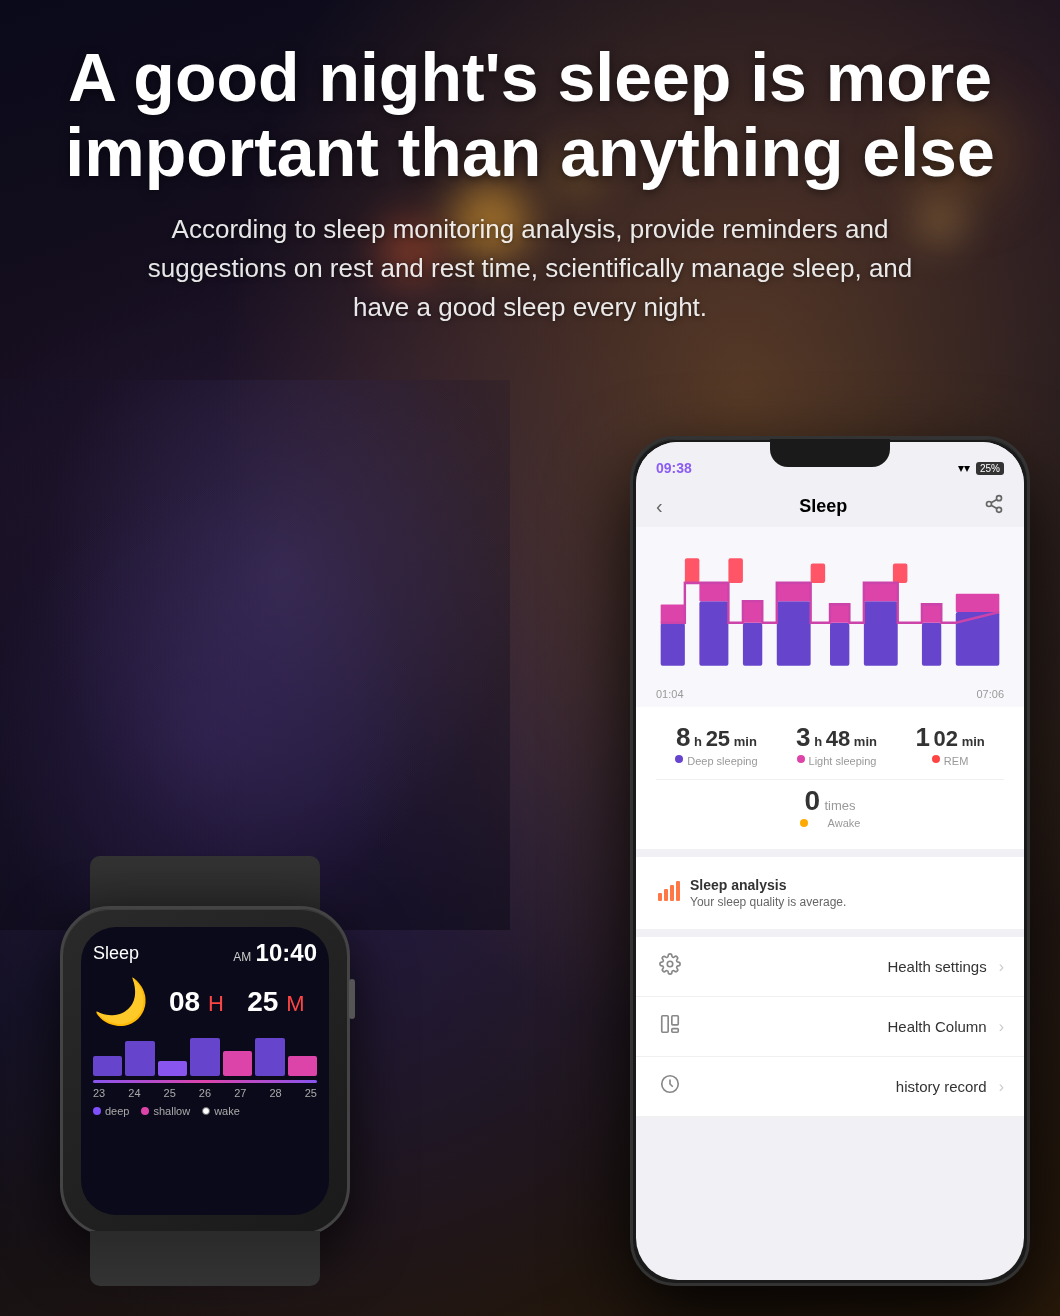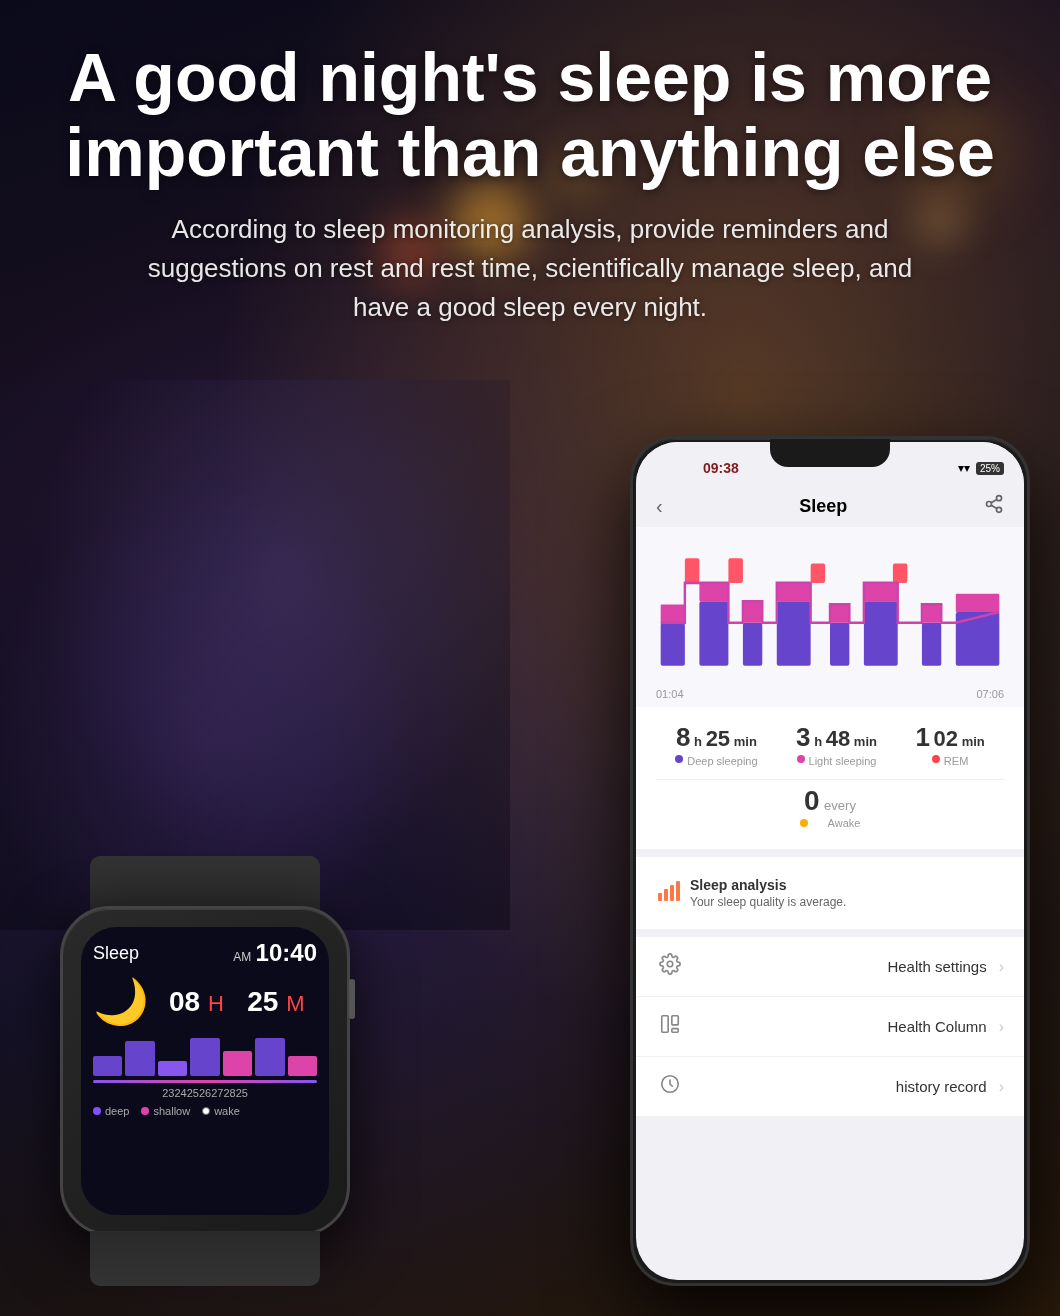--- a/index.html
+++ b/index.html
@@ -177,21 +177,21 @@
       height: 40px;
     }
 
     .watch-bar {
       flex: 1;
       border-radius: 2px;
     }
 
     .watch-numbers {
       display: flex;
-      justify-content: center;
+      justify-content: space-between;
       margin-top: 4px;
     }
 
     .watch-number {
       color: #aaa;
       font-size: 11px;
     }
 
     .watch-legend {
       display: flex;
@@ -262,22 +262,21 @@
       padding: 8px 20px 0;
       display: flex;
       justify-content: space-between;
       align-items: center;
       height: 44px;
     }
 
     .status-time {
       font-size: 14px;
       font-weight: 600;
-      color: #7f1d1d;
-      margin-left: 47px;
+      color: #8b5cf6;
     }
 
     .status-icons {
       display: flex;
       gap: 6px;
       align-items: center;
       font-size: 12px;
       color: #000;
     }
 
@@ -696,21 +695,21 @@
               </div>
               <div class="stat-label">
                 <span class="stat-dot" style="background:#ff4444;"></span>
                 <span>REM</span>
               </div>
             </div>
           </div>
 
           <div class="awake-section">
             <span class="awake-value">0</span>
-            <span class="awake-unit">every</span>
+            <span class="awake-unit">times</span>
             <div class="awake-label">
               <span class="stat-dot" style="background:#ffaa00;"></span>
               <span>Awake</span>
             </div>
           </div>
         </div>
 
         <div class="sleep-analysis">
           <span class="analysis-icon">
             <svg width="24" height="24" viewBox="0 0 24 24" fill="none">

